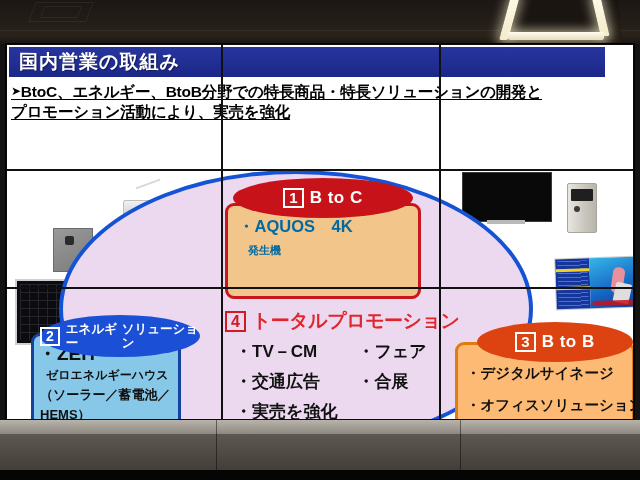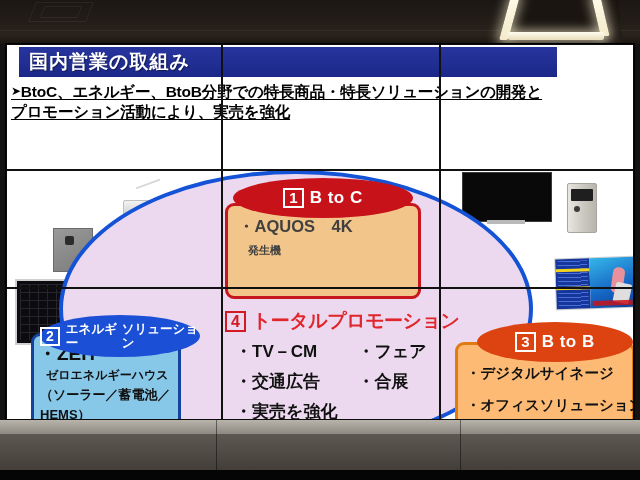--- a/index.html
+++ b/index.html
@@ -29,21 +29,21 @@
     background:#fdfdfd;border:1px solid #0b0b0b;box-sizing:border-box;
     box-shadow:0 0 0 1px #000;}
   .slide{position:absolute;inset:0;background:#ffffff;overflow:hidden;}
 
   
   .seam{position:absolute;background:#111;z-index:40;pointer-events:none;}
   .seam-v{width:2px;top:0;bottom:0;}
   .seam-h{height:2px;left:0;right:0;}
 
   
-  .hdr{position:absolute;left:12px;top:2px;width:538px;height:30px;
+  .hdr{position:absolute;left:2px;top:2px;width:596px;height:30px;
     background:linear-gradient(180deg,#27359e,#1b2788);
     display:flex;align-items:center;}
   .hdr-title{color:#fff;font-weight:bold;font-size:19px;letter-spacing:1px;
     padding-left:10px;text-shadow:1px 1px 1px rgba(0,0,0,.4);}
 
   .body-text{position:absolute;left:4px;top:36px;width:616px;color:#000;
     font-size:15.5px;font-weight:bold;line-height:20px;letter-spacing:-.2px;}
   .body-line{text-decoration:underline;text-underline-offset:2px;white-space:nowrap;}
   .bt-arrow{font-size:12px;vertical-align:2px;}
 
@@ -66,21 +66,21 @@
   .pill-energy .pill-num{font-size:14px;line-height:15px;}
   .pill-energy .en-two{display:flex;flex-direction:row;line-height:14px;}
   .pill-energy .en-two span{color:#fff;font-weight:bold;font-size:12.5px;letter-spacing:0;}
   
   .pill-btob{left:470px;top:277px;width:156px;height:40px;background:#dd4310;}
 
   
   .box{position:absolute;z-index:12;box-sizing:border-box;}
   .box-btoc{left:218px;top:158px;width:196px;height:96px;background:#f2c68a;
     border:3px solid #c7161d;border-radius:9px;padding:8px 0 0 10px;}
-  .box-btoc .li{color:#404040;font-weight:bold;font-size:16.5px;line-height:24px;white-space:nowrap;}
+  .box-btoc .li{color:#0369a1;font-weight:bold;font-size:16.5px;line-height:24px;white-space:nowrap;}
   .box-btoc .li.small{font-size:14.5px;}
   .box-btoc .li.cont{font-size:11px;padding-left:10px;}
 
   .box-energy{left:24px;top:288px;width:150px;height:112px;background:#87c7e8;
     border:3px solid #15429c;border-radius:9px;padding:6px 0 0 4px;}
   .box-energy .zeh{color:#101010;font-weight:bold;font-size:19px;line-height:24px;}
   .box-energy .sub{color:#101010;font-weight:bold;font-size:12px;line-height:19px;padding-left:8px;}
   .box-energy .sub2{color:#101010;font-weight:bold;font-size:13px;line-height:20px;padding-left:2px;}
 
   .box-btob{left:448px;top:297px;width:180px;height:104px;background:#fdba74;

